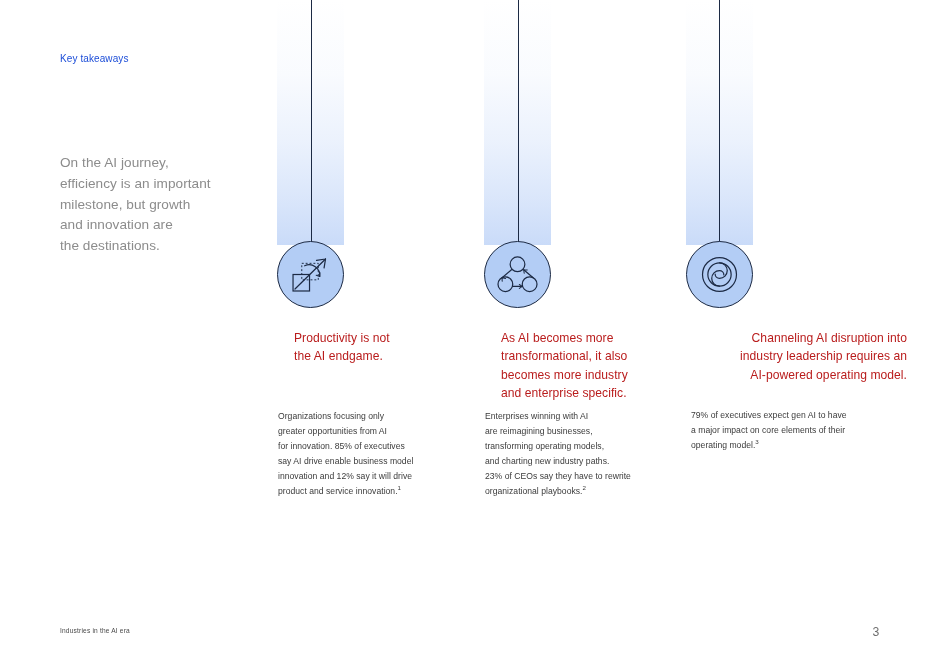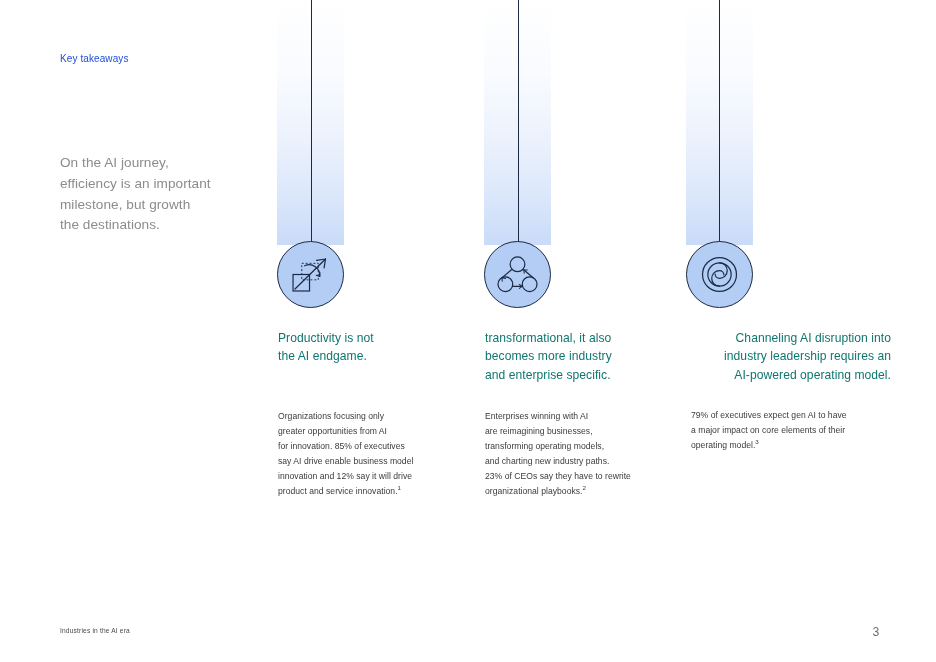--- a/index.html
+++ b/index.html
@@ -87,25 +87,26 @@
     position: absolute;
     left: 0; top: 0;
     width: 100%;
     height: 100%;
     display: block;
   }
 
   
   .col-head {
     position: absolute;
-    color: #0f766e;
+    color: #b91c1c;
     font-size: 12.1px;
     line-height: 18.3px;
     font-weight: 400;
     letter-spacing: .05px;
+    margin-left: 16px;
   }
   .col-head div { white-space: nowrap; }
 
   .col-body {
     position: absolute;
     color: #3b3b3b;
     font-size: 8.6px;
     line-height: 15.1px;
     font-weight: 400;
     letter-spacing: .02px;
@@ -143,20 +144,21 @@
 <div id="slide">
 
   <div class="left-col">
     <h1 class="page-title">Key takeaways</h1>
   </div>
 
   <div class="lead-para">
     <div>On the AI journey,</div>
     <div>efficiency is an important</div>
     <div>milestone, but growth</div>
+    <div>and innovation are</div>
     <div>the destinations.</div>
   </div>
 
   <div class="stem-band" style="left:277px; height:245px;"></div>
   <div class="stem-line" style="left:311px; height:243px;"></div>
 
   <div class="node-circle" style="left:277px; top:241px;">
     <svg viewBox="0 0 67 67" xmlns="http://www.w3.org/2000/svg">
       <g fill="none" stroke="#1c2a44" stroke-width="1.25">
 
@@ -202,20 +204,21 @@
         <path d="M17.6 36.8 l 0.1 3.7 M17.6 36.8 l 3.6 0.8" stroke-linecap="round" stroke-width="1.05"></path>
         <path d="M28.6 45.8 L 38.5 45.8" stroke-linecap="round"></path>
         <path d="M38.5 45.8 l -3.1 -2 M38.5 45.8 l -3.1 2" stroke-linecap="round" stroke-width="1.05"></path>
         <path d="M49.6 36.8 L 39.9 28.6" stroke-linecap="round"></path>
         <path d="M39.9 28.6 l 3.7 0.3 M39.9 28.6 l 0.5 3.6" stroke-linecap="round" stroke-width="1.05"></path>
       </g>
     </svg>
   </div>
 
   <div class="col-head" style="left:485px; top:329px; width:185px;">
+    <div>As AI becomes more</div>
     <div>transformational, it also</div>
     <div>becomes more industry</div>
     <div>and enterprise specific.</div>
   </div>
 
   <div class="col-body" style="left:485px; top:409px; width:190px;">
     <div>Enterprises winning with AI</div>
     <div>are reimagining businesses,</div>
     <div>transforming operating models,</div>
     <div>and charting new industry paths.</div>

